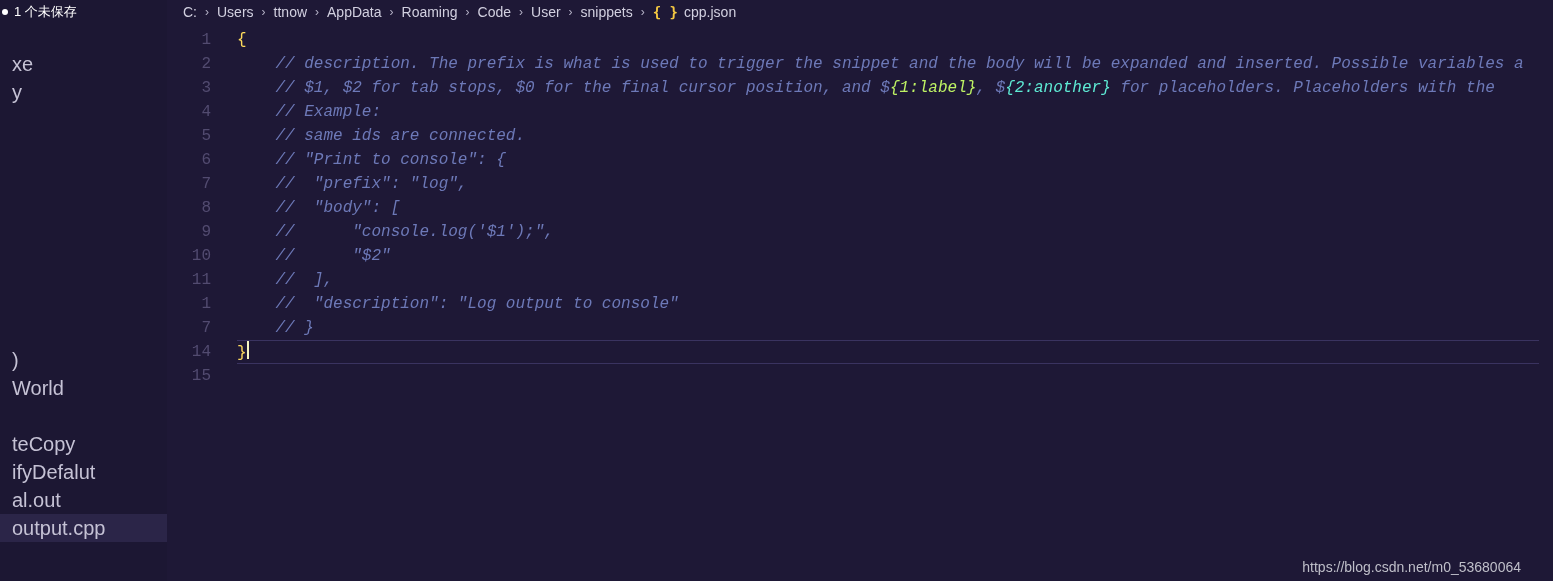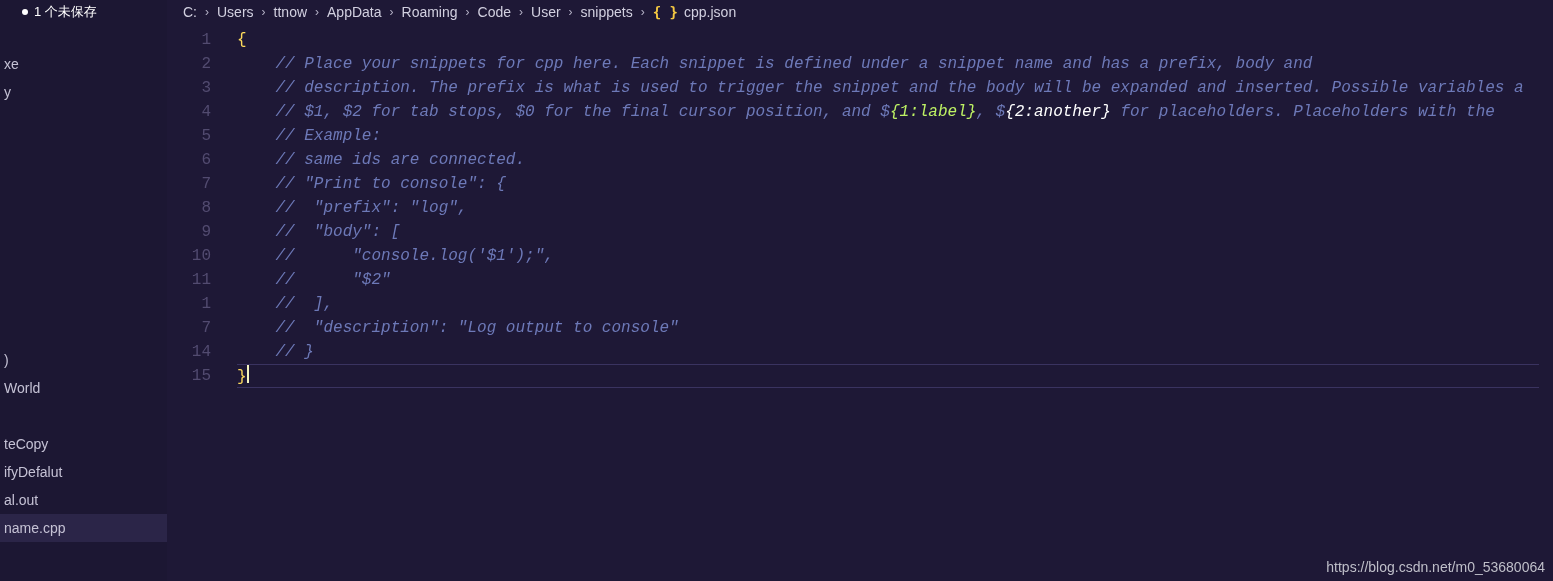--- a/index.html
+++ b/index.html
@@ -21,36 +21,36 @@
     flex: 0 0 167px;
     background: #1c1733;
     display: flex;
     flex-direction: column;
     overflow: hidden;
   }
   .sidebar-header {
     height: 24px;
     display: flex;
     align-items: center;
-    padding-left: 22px;
+    padding-left: 2px;
     color: #fff;
     font-size: 13px;
   }
   .unsaved-dot {
     width: 6px; height: 6px; border-radius: 50%;
     background: #fff; margin-right: 6px;
   }
   .sidebar-spacer { height: 26px; }
   .file-item {
     height: 28px;
     display: flex;
     align-items: center;
-    padding-left: 4px;
+    padding-left: 12px;
     color: #c5c2d5;
-    font-size: 14px;
+    font-size: 20px;
     white-space: nowrap;
     overflow: hidden;
     cursor: pointer;
   }
   .file-item.active { background: #2b2548; }
   
 
   
   .editor {
     flex: 1;
@@ -112,39 +112,39 @@
     white-space: pre;
     color: #ccc;
   }
   .codeline.l15 {
     border-top: 1px solid #3a3360;
     border-bottom: 1px solid #3a3360;
   }
   .br { color: #fcd95c; }
   .cm { color: #6d79b8; font-style: italic; }
   .hl1 { color: #bef264; font-style: italic; } 
-  .hl2 { color: #ffffff; font-style: italic; } 
+  .hl2 { color: #5eead4; font-style: italic; } 
   .cursor {
     display: inline-block;
     width: 0;
     border-left: 2px solid #f5f5c0;
     height: 18px;
     vertical-align: -2px;
   }
 
   .right-rail {
     position: absolute;
     right: 0; top: 0; bottom: 0;
     width: 14px;
     background: #1e1836;
   }
 
   .watermark {
     position: absolute;
-    right: 8px;
+    right: 32px;
     bottom: 6px;
     color: #bfbfc9;
     font-size: 14px;
     font-family: Arial, sans-serif;
   }
 </style>
 </head>
 <body>
 
 <div class="sidebar">
@@ -158,21 +158,21 @@
   <div class="file-item">y</div>
 
   <div style="height:240px"></div>
 
   <div class="file-item">)</div>
   <div class="file-item">World</div>
   <div class="file-item"></div>
   <div class="file-item">teCopy</div>
   <div class="file-item">ifyDefalut</div>
   <div class="file-item">al.out</div>
-  <div class="file-item active">name.cpp</div>
+  <div class="file-item active">output.cpp</div>
 </div>
 
 <div class="editor">
 
   <div class="breadcrumb">
     <span class="crumb">C:</span>
     <span class="chev">›</span>
     <span class="crumb">Users</span>
     <span class="chev">›</span>
     <span class="crumb">ttnow</span>
@@ -206,21 +206,20 @@
         <div>11</div>
         <div>1</div>
         <div>7</div>
         <div>14</div>
         <div>15</div>
       </div>
     <div class="code">
 
       <div class="codeline"><span class="br">{</span></div>
 
-      <div class="codeline"><span>    </span><span class="cm"><span>// </span><span>Place your snippets for cpp here. Each snippet is defined under a snippet name and has a prefix, body and</span></span></div>
 
       <div class="codeline"><span>    </span><span class="cm"><span>// </span><span>description. The prefix is what is used to trigger the snippet and the body will be expanded and inserted. Possible variables a</span></span></div>
 
       <div class="codeline"><span>    </span><span class="cm"><span>// </span><span>$1, $2 for tab stops, $0 for the final cursor position, and $</span><span class="hl1">{1:label}</span><span>, $</span><span class="hl2">{2:another}</span><span> for placeholders. Placeholders with the</span></span></div>
 
       <div class="codeline"><span>    </span><span class="cm"><span>// </span><span>Example:</span></span></div>
 
       <div class="codeline"><span>    </span><span class="cm"><span>// </span><span>same ids are connected.</span></span></div>
 
       <div class="codeline"><span>    </span><span class="cm"><span>// </span><span>"Print to console": {</span></span></div>

